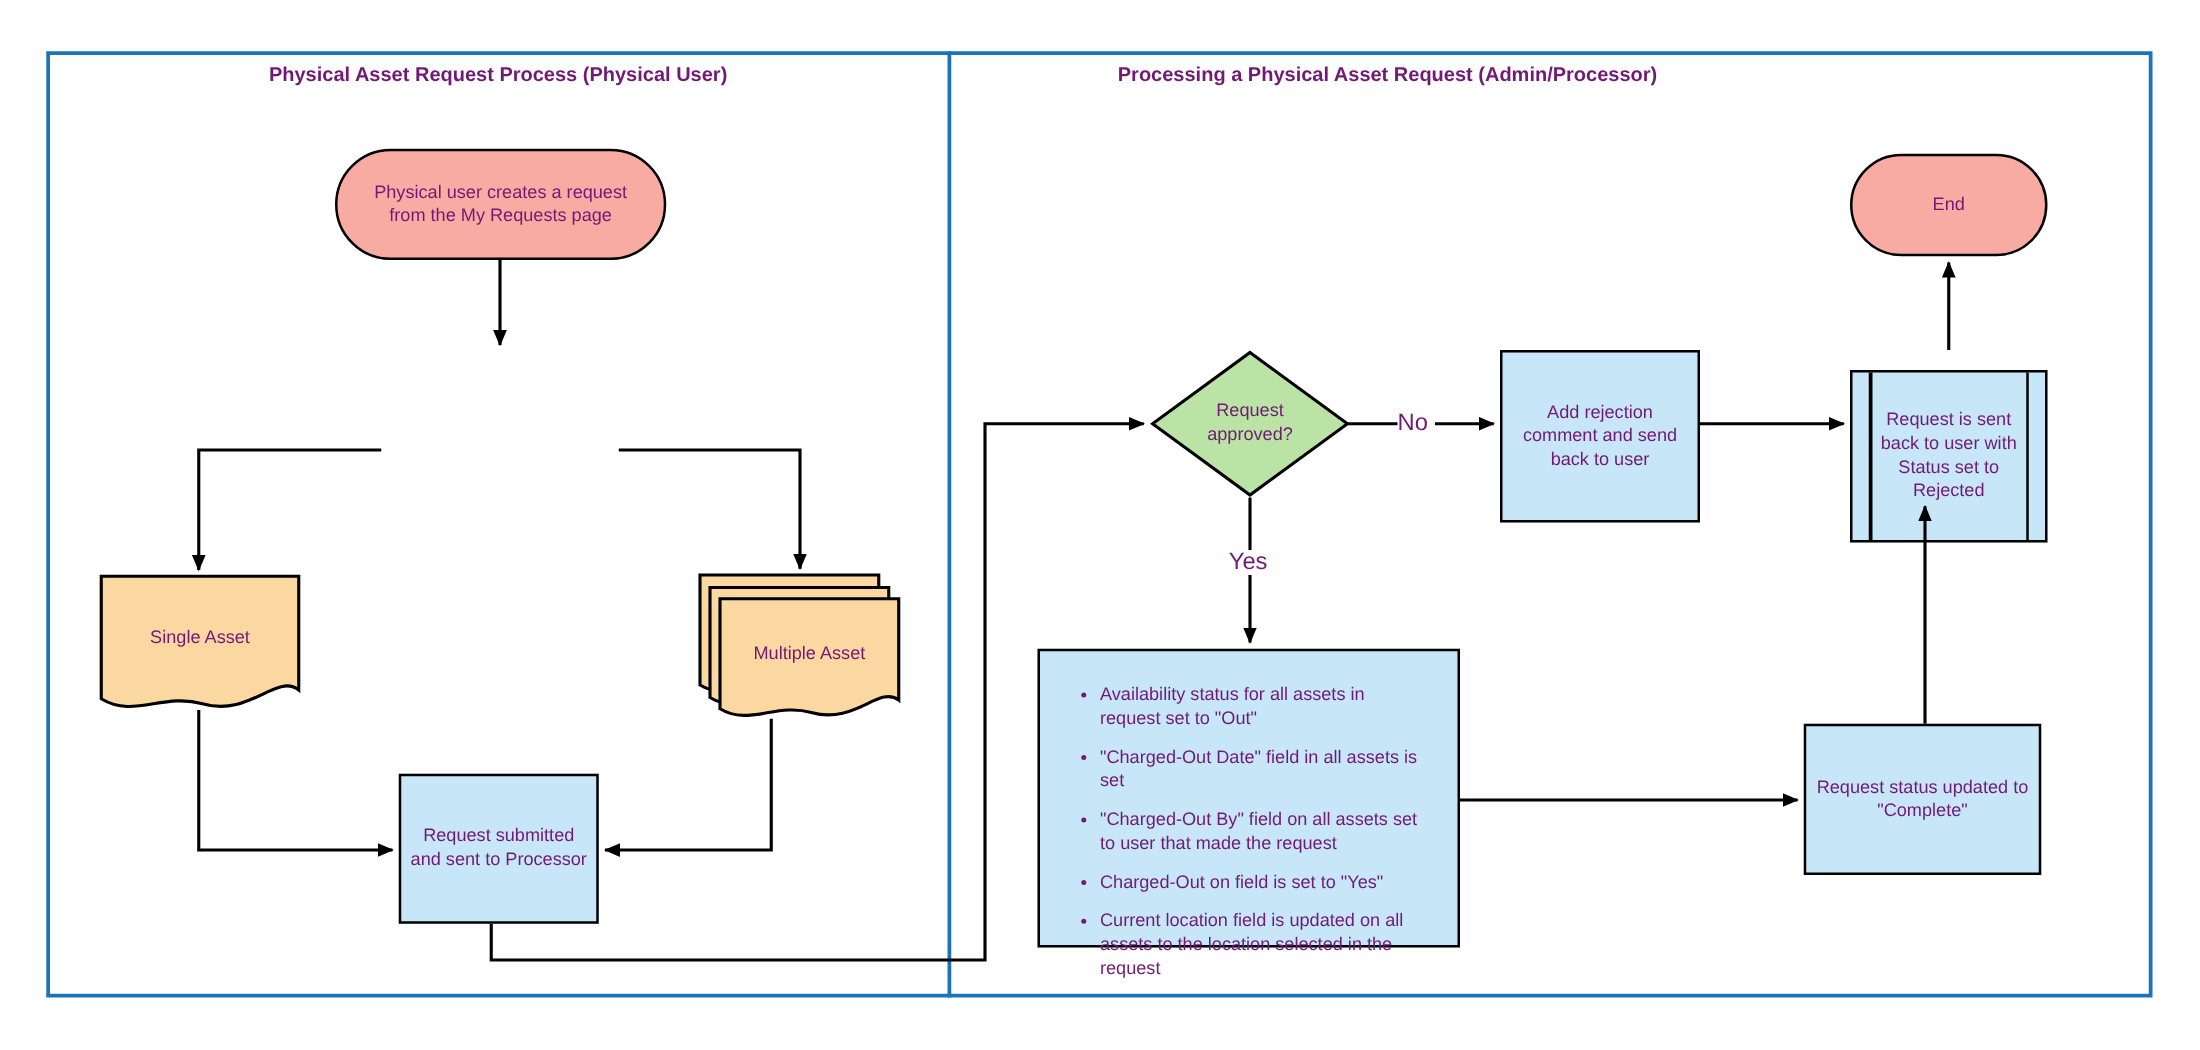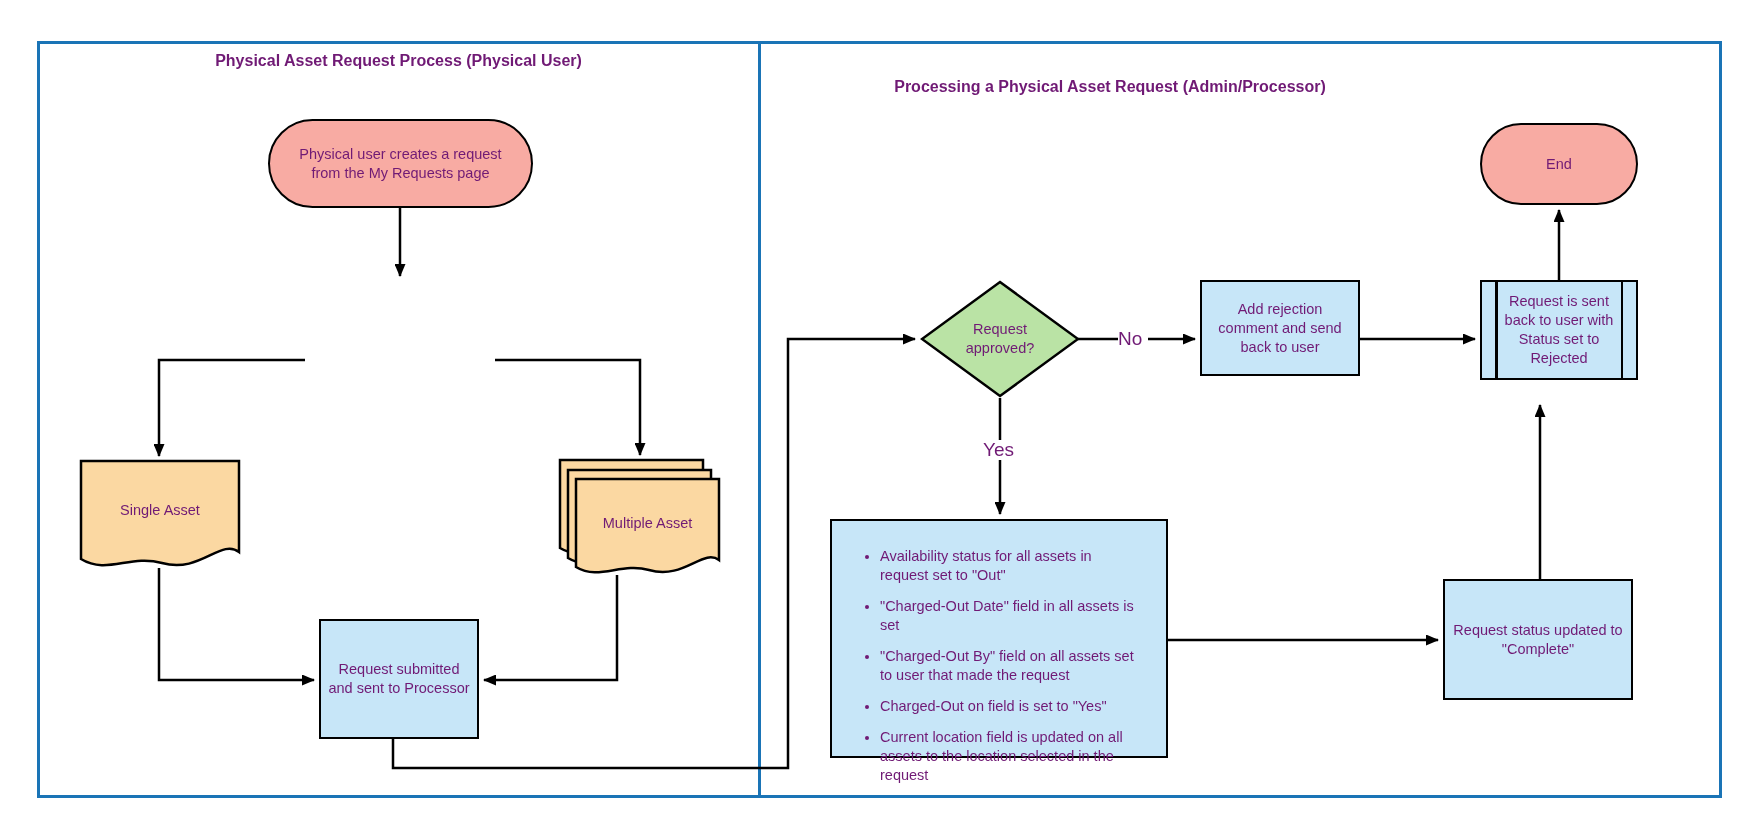--- a/index.html
+++ b/index.html
@@ -21,21 +21,21 @@
   }
   .divider{
     position:absolute;left:758px;top:41px;width:3px;height:757px;
     background:var(--panel-border);
   }
   .panel-title{
     position:absolute;top:52px;font-size:16px;font-weight:bold;text-align:center;
     white-space:nowrap;
   }
   .panel-title.left{left:37px;width:723px;}
-  .panel-title.right{left:760px;width:700px;margin-top:26px;}
+  .panel-title.right{left:760px;width:700px;}
   .node{
     position:absolute;box-sizing:border-box;display:flex;align-items:center;justify-content:center;
     text-align:center;font-size:14.5px;line-height:19px;
   }
   .terminator{
     background:var(--terminator-fill);border:2.5px solid var(--stroke);border-radius:50px;
     padding:4px 14px;
   }
   .process{
     background:var(--process-fill);border:2.5px solid var(--stroke);padding:4px 6px;
@@ -101,25 +101,25 @@
     <span class="dtext">Request submitted and sent to Processor</span>
   </div>
 
   <div class="node diamond" style="left:920px;top:280px;width:160px;height:118px;">
     <svg viewBox="0 0 160 118" preserveAspectRatio="none">
       <polygon points="80,2 158,59 80,116 2,59" style="fill:var(--decision-fill);stroke:var(--stroke);stroke-width:2.5;"></polygon>
     </svg>
     <span class="dtext" style="width:100px;">Request approved?</span>
   </div>
 
-  <div class="node process" style="left:1200px;top:280px;width:160px;height:96px;">
+  <div class="node process" style="left:1200px;top:280px;width:160px;height:138px;">
     <span class="dtext">Add rejection comment and send back to user</span>
   </div>
 
-  <div class="node process" style="left:1480px;top:280px;width:158px;height:100px;">
+  <div class="node process" style="left:1480px;top:296px;width:158px;height:138px;">
     <div class="predef-bar l"></div>
     <div class="predef-bar r"></div>
     <span class="dtext" style="width:118px;">Request is sent back to user with Status set to Rejected</span>
   </div>
 
   <div class="node terminator" style="left:1480px;top:123px;width:158px;height:82px;">
     <span class="dtext">End</span>
   </div>
 
   <div class="node process bullets" style="left:830px;top:519px;width:338px;height:239px;">

